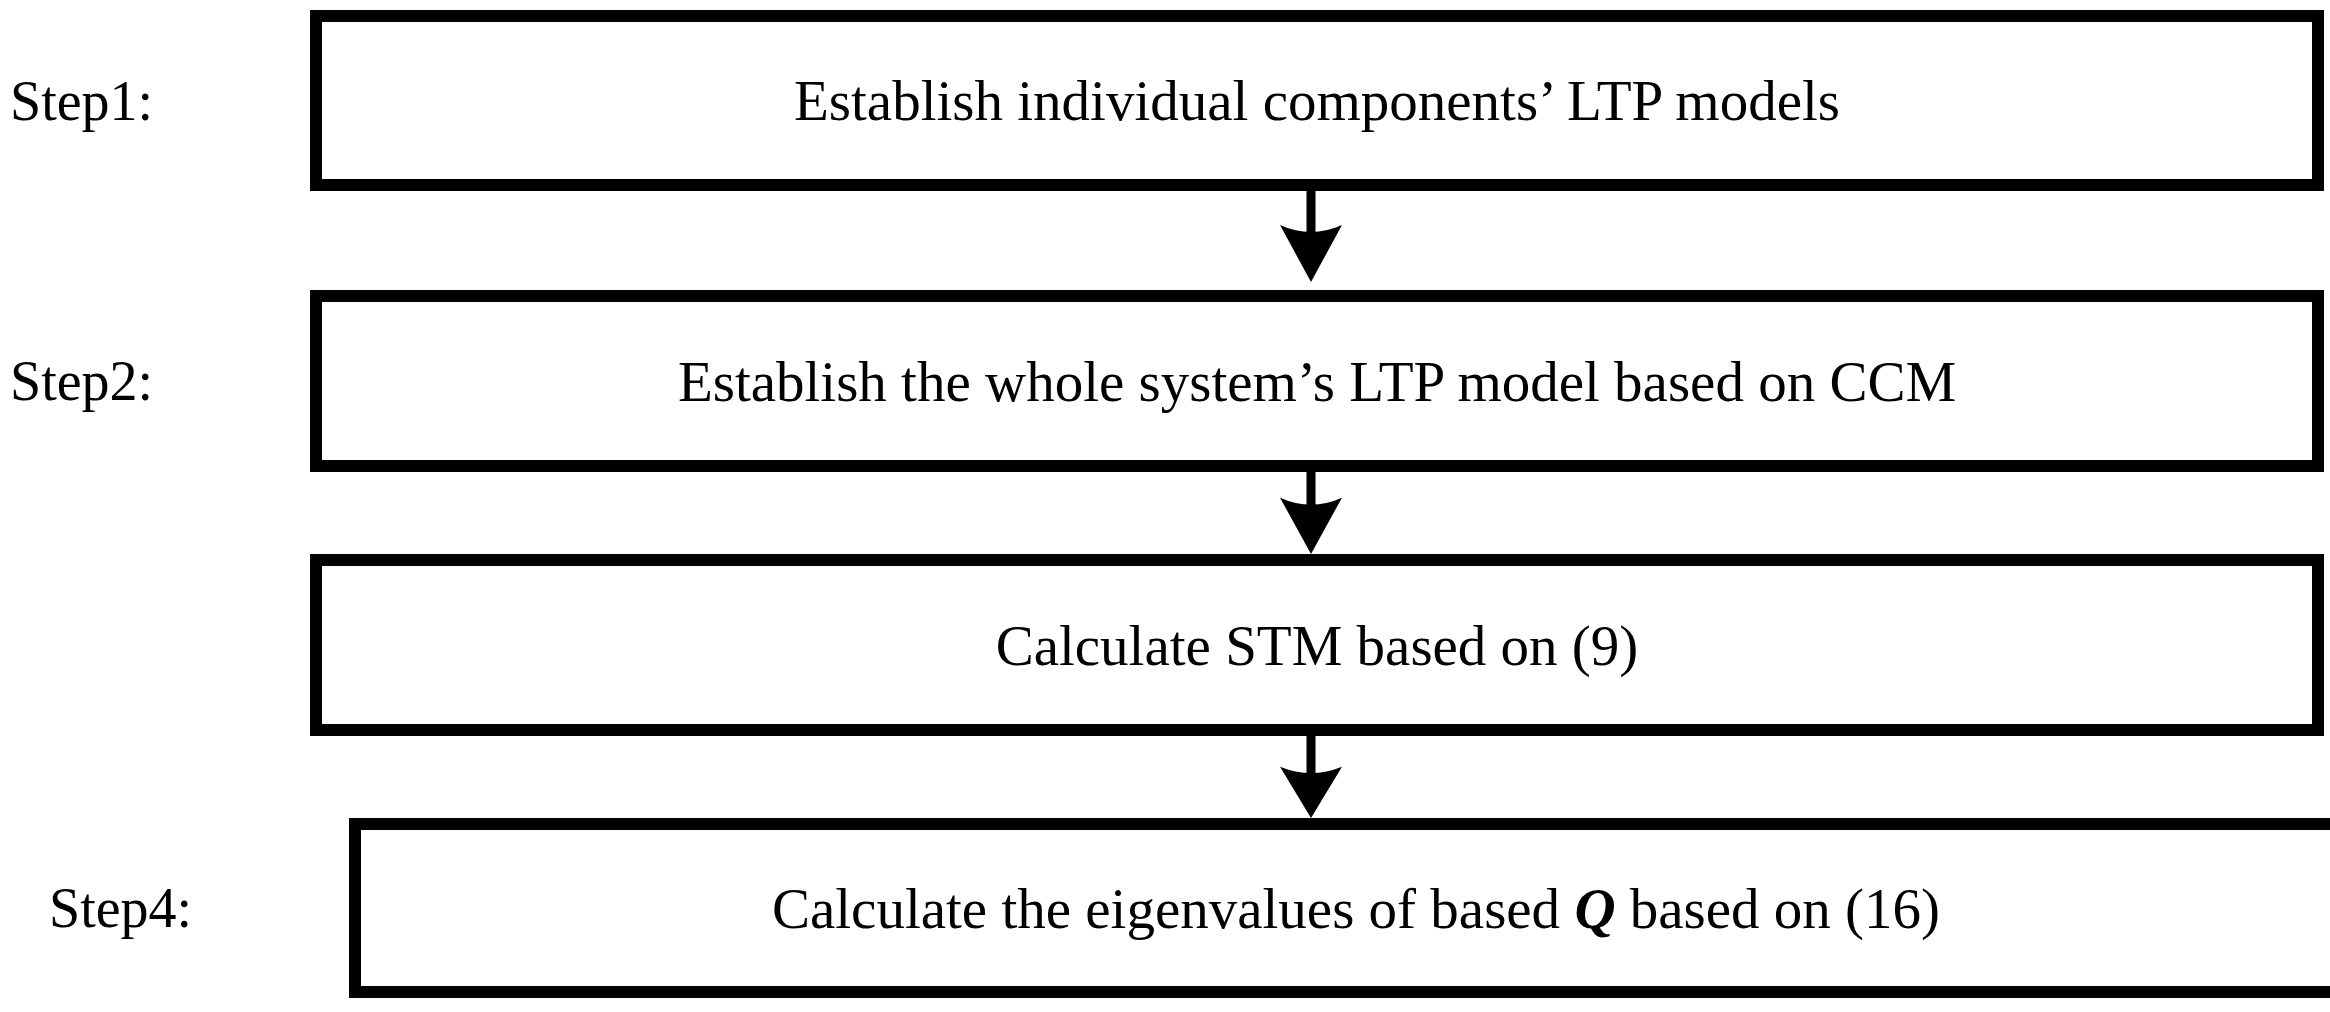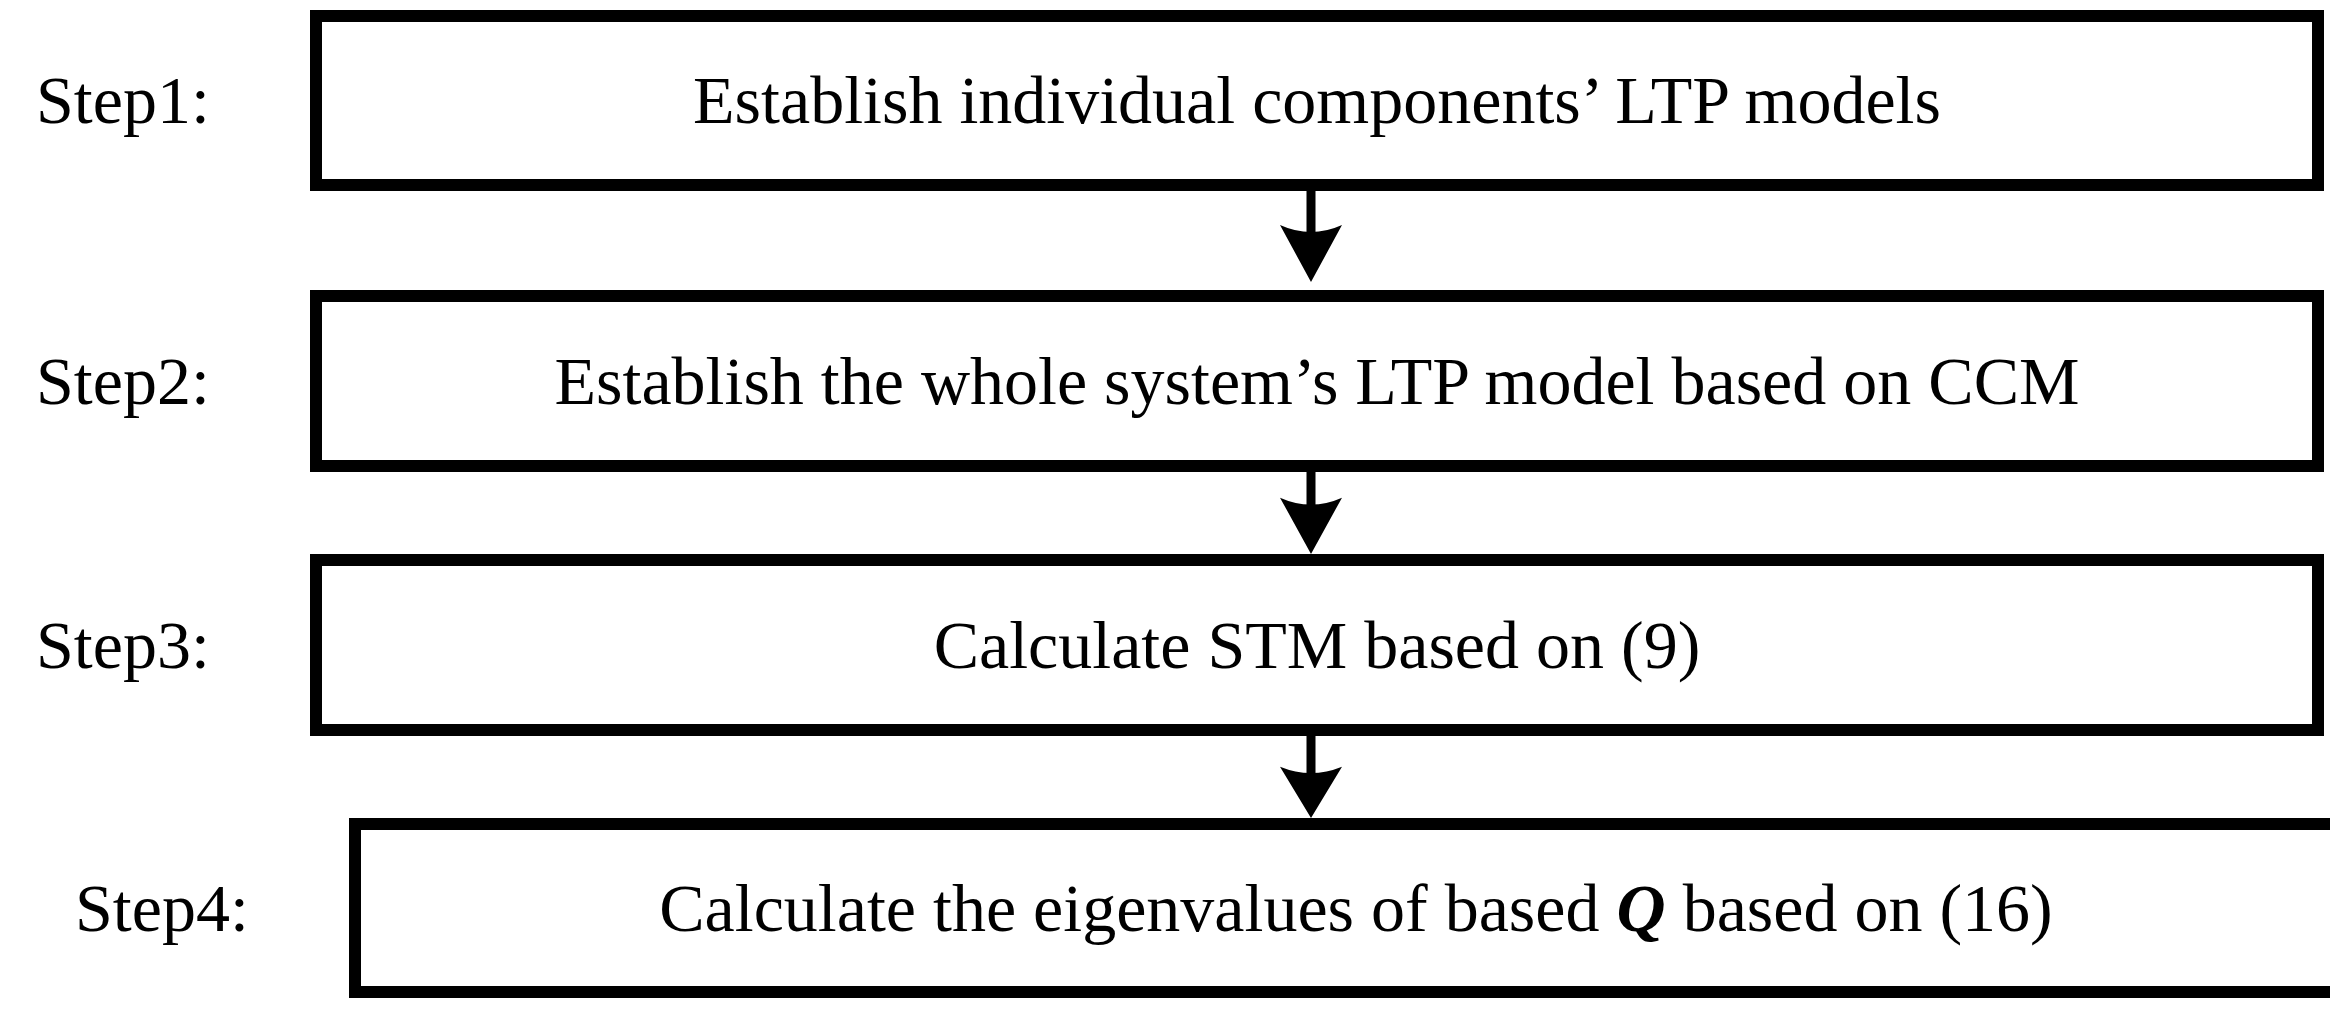--- a/index.html
+++ b/index.html
@@ -16,42 +16,42 @@
     font-family: "Liberation Serif", "DejaVu Serif", serif;
     overflow: hidden;
   }
   .row {
     position: absolute;
     left: 0;
     width: 2330px;
   }
   .label {
     position: absolute;
-    left: 36px;
+    left: 10px;
     top: 0;
     height: 100%;
     display: flex;
     align-items: center;
-    font-size: 68px;
+    font-size: 56px;
     white-space: nowrap;
   }
   .box {
     position: absolute;
     left: 310px;
     width: 2014px;
     top: 0;
     height: 100%;
     border: 12px solid #000000;
     box-sizing: border-box;
     display: flex;
     align-items: center;
     justify-content: center;
   }
   .boxtext {
-    font-size: 68px;
+    font-size: 57px;
     white-space: nowrap;
   }
   .q {
     font-style: italic;
     font-weight: 700;
   }
   .arrow {
     position: absolute;
     left: 1280px;
     display: block;
@@ -80,21 +80,20 @@
       <span class="boxtext">Establish the whole system’s LTP model based on CCM</span>
     </div>
   </div>
 
   <svg class="arrow" style="top:464px;" width="62" height="90" viewBox="0 0 62 91" preserveAspectRatio="none">
     <rect x="26.5" y="0" width="9" height="48" fill="#000000"></rect>
     <path d="M31,91 L0,34 Q31,48 62,34 Z" fill="#000000"></path>
   </svg>
 
   <div class="row" style="top:554px;height:182px;">
-    <div class="label">Step3:</div>
     <div class="box">
       <span class="boxtext">Calculate STM based on (9)</span>
     </div>
   </div>
 
   <svg class="arrow" style="top:736px;" width="62" height="82" viewBox="0 0 62 91" preserveAspectRatio="none">
     <rect x="26.5" y="0" width="9" height="48" fill="#000000"></rect>
     <path d="M31,91 L0,34 Q31,48 62,34 Z" fill="#000000"></path>
   </svg>
 

